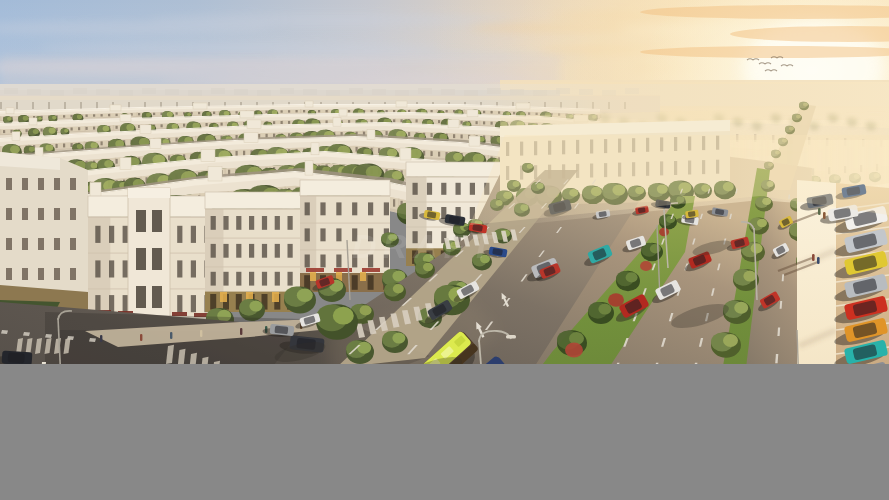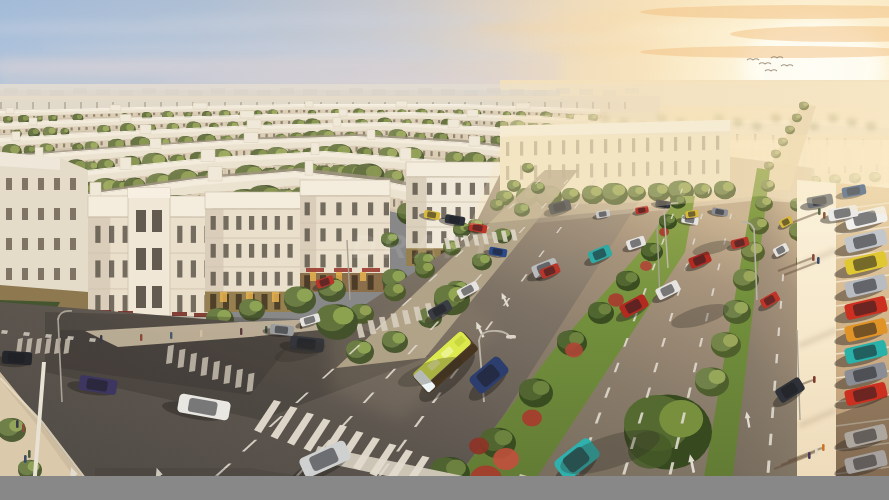--- a/index.html
+++ b/index.html
@@ -1,15 +1,15 @@
 <!DOCTYPE html>
 <html><head><meta charset="utf-8"><style>
 html,body{margin:0;padding:0;background:#888;}
 *{font-family:"Liberation Sans",sans-serif;}
-#scene{position:relative;width:889px;height:476px;overflow:hidden;}
+#scene{position:relative;width:889px;height:364px;overflow:hidden;}
 </style></head><body>
 <div id="scene">
 <svg width="889" height="500" viewBox="0 0 889 500" xmlns="http://www.w3.org/2000/svg">
 <defs>
 <linearGradient id="sky" x1="0" y1="0" x2="1" y2="0">
  <stop offset="0" stop-color="#a3bbd8"></stop>
           <stop offset="0.22" stop-color="#aebfd4"></stop>
  <stop offset="0.42" stop-color="#c6c8cf"></stop>
           <stop offset="0.60" stop-color="#e3d3c0"></stop>
  <stop offset="0.76" stop-color="#f5ddb9"></stop>

